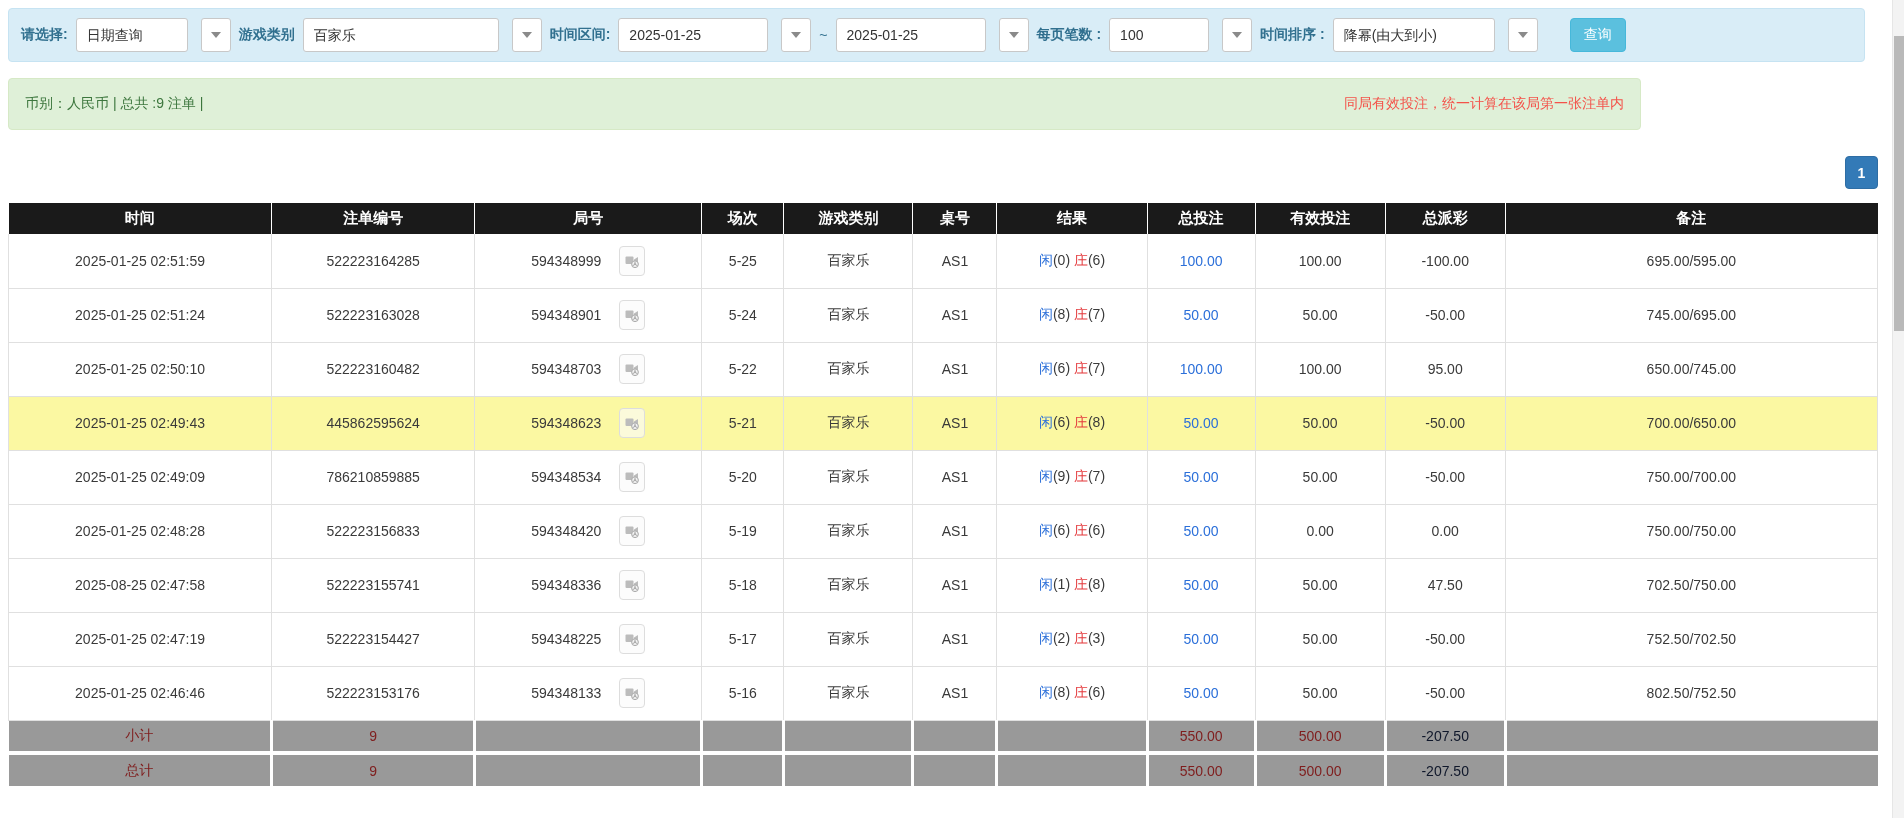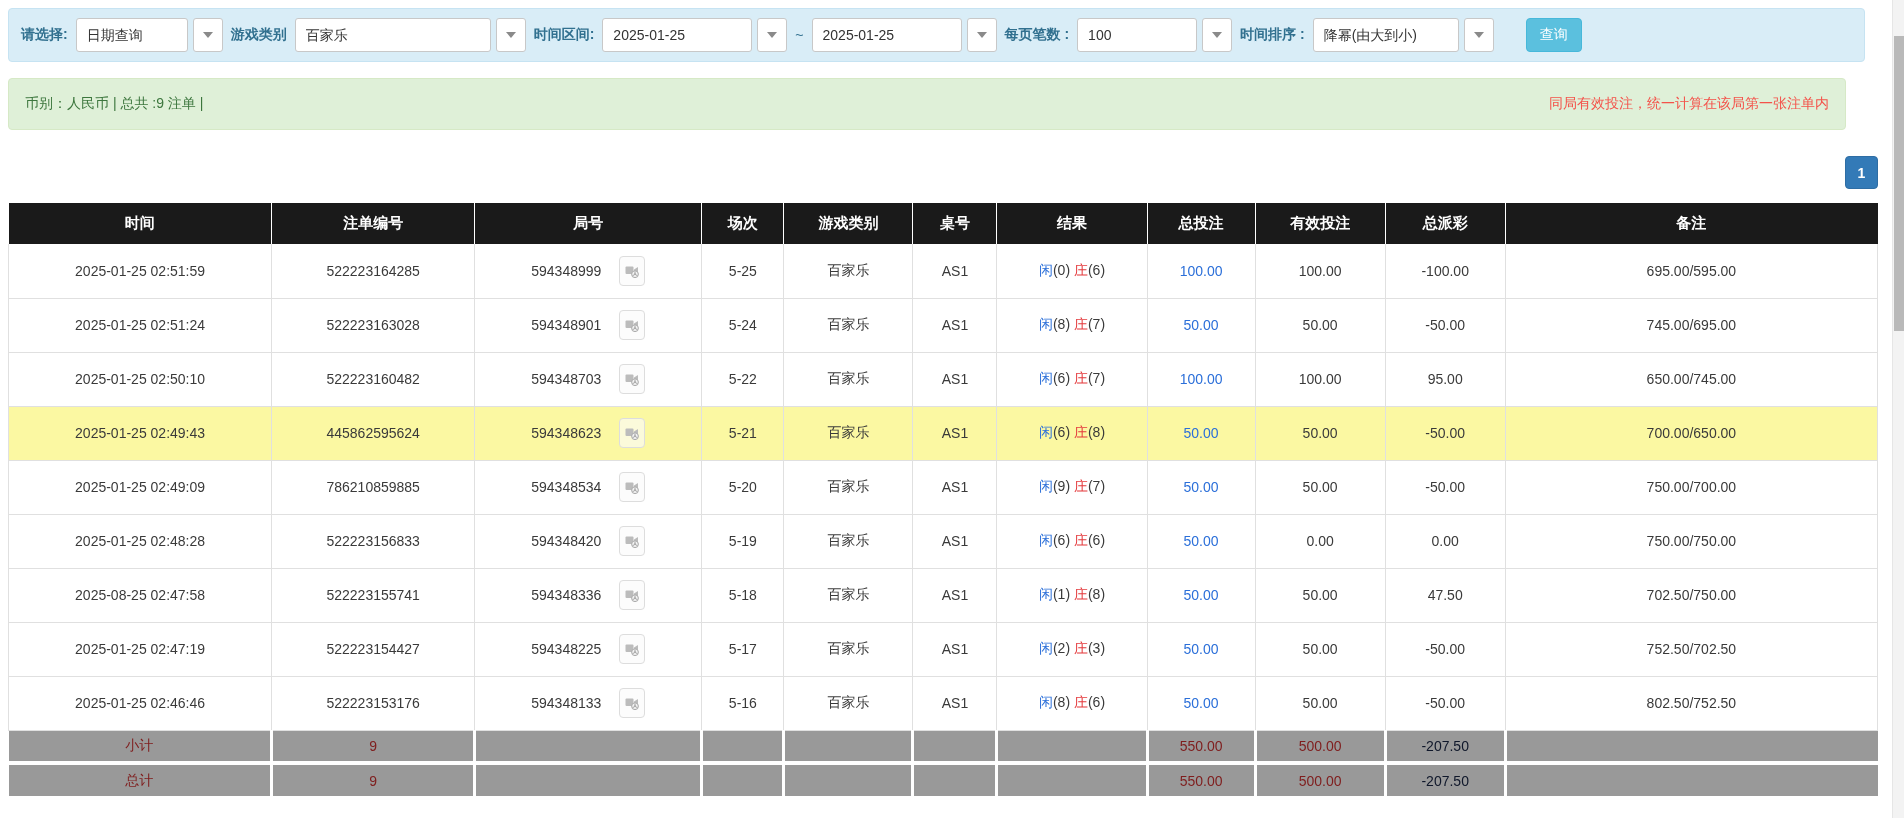--- a/index.html
+++ b/index.html
@@ -5,50 +5,50 @@
   * { margin:0; padding:0; box-sizing:border-box; }
   html,body { width:1904px; height:818px; background:#fff; overflow:hidden;
     font-family:"Liberation Sans","DejaVu Sans",sans-serif; font-size:14px; color:#3a3a3a; }
   #stage { position:relative; width:1904px; height:818px; }
 
   
   .filter-bar { position:absolute; left:8px; top:8px; width:1857px; height:54px;
     background:#d9edf7; border:1px solid #c6e3f2; border-radius:4px;
     display:flex; align-items:center; padding:0 12px; gap:8px; white-space:nowrap; }
   .f-label { color:#31708f; font-weight:bold; }
-  .combo { display:flex; align-items:center; gap:5px; }
+  .combo { display:flex; align-items:center; gap:13px; }
   .combo-input { height:34px; line-height:32px; background:#fff; border:1px solid #c8c8c8;
     border-radius:3px; padding:0 10px; color:#333; overflow:hidden; }
   .combo-btn { width:30px; height:34px; background:#fff; border:1px solid #c8c8c8;
     border-radius:3px; display:flex; align-items:center; justify-content:center; cursor:pointer; }
   .caret { width:0; height:0; border-left:5px solid transparent; border-right:5px solid transparent;
     border-top:6px solid #8a8a8a; }
   .query-btn { height:34px; min-width:52px; padding:0 13px; background:#5bc0de; color:#fff;
     border:1px solid #46b8da; border-radius:4px; font-size:14px; cursor:pointer;margin-left:24px; }
 
   
-  .summary-bar { position:absolute; left:8px; top:78px; width:1838px; height:52px;
+  .summary-bar { position:absolute; left:8px; top:78px; width:1633px; height:52px;
     background:#dff0d8; border:1px solid #d6e9c6; border-radius:4px;
     display:flex; align-items:center; justify-content:space-between; padding:0 16px; }
   .summary-info { color:#3c763d; }
   .summary-notice { color:#f4524a; }
 
   
   .pager { position:absolute; left:1845px; top:156px; }
   .page-btn { width:33px; height:33px; background:#337ab7; border:1px solid #2e6da4;
     border-radius:4px; color:#fff; font-weight:bold; font-size:14px;
     display:flex; align-items:center; justify-content:center; cursor:pointer; }
 
   
   table.grid { position:absolute; left:8px; top:203px; width:1870px;
     border-collapse:collapse; table-layout:fixed; }
   col.c1{width:263px} col.c2{width:203px} col.c3{width:227px} col.c4{width:82px}
   col.c5{width:129px} col.c6{width:84px} col.c7{width:150px} col.c8{width:108px}
   col.c9{width:130px} col.c10{width:120px} col.c11{width:372px}
-  .grid th { height:41px; background:#1a1a1a; color:#fff; font-weight:bold; font-size:15px;
+  .grid th { height:31px; background:#1a1a1a; color:#fff; font-weight:bold; font-size:15px;
     text-align:center; border-right:1px solid #fff; }
   .grid th:last-child { border-right:1px solid #1a1a1a; }
   .grid tbody td { height:54px; background:#fff; text-align:center; vertical-align:middle;
     border-right:1px solid #e0e0e0; border-bottom:1px solid #e0e0e0; color:#3a3a3a; }
   .grid tbody td:first-child { border-left:1px solid #e0e0e0; }
   .grid tbody tr.hl td { background:#fbf8a2; }
   .round-cell { display:flex; align-items:center; justify-content:center; gap:18px; }
   .video-btn { width:26px; height:30px; border:1px solid #ddd; border-radius:4px;
     background:rgba(250,250,250,.65); display:inline-flex; align-items:center; justify-content:center;
     cursor:pointer; }
@@ -103,29 +103,29 @@
     <span style="color:#31708f">~</span>
     <span class="combo">
       <span class="combo-input" style="width:150px">2025-01-25</span>
       <span class="combo-btn">
           <span class="caret"></span>
         </span>
     </span>
 
     <span class="f-label">每页笔数 :</span>
     <span class="combo">
-      <span class="combo-input" style="width:120px">100</span>
+      <span class="combo-input" style="width:100px">100</span>
       <span class="combo-btn">
           <span class="caret"></span>
         </span>
     </span>
 
     <span class="f-label">时间排序 :</span>
     <span class="combo">
-      <span class="combo-input" style="width:146px">降幂(由大到小)</span>
+      <span class="combo-input" style="width:162px">降幂(由大到小)</span>
       <span class="combo-btn">
           <span class="caret"></span>
         </span>
     </span>
 
     <button class="query-btn">查询</button>
   </div>
 
   <div class="summary-bar">
     <span class="summary-info">币别：人民币 | 总共 :9 注单 |</span>

